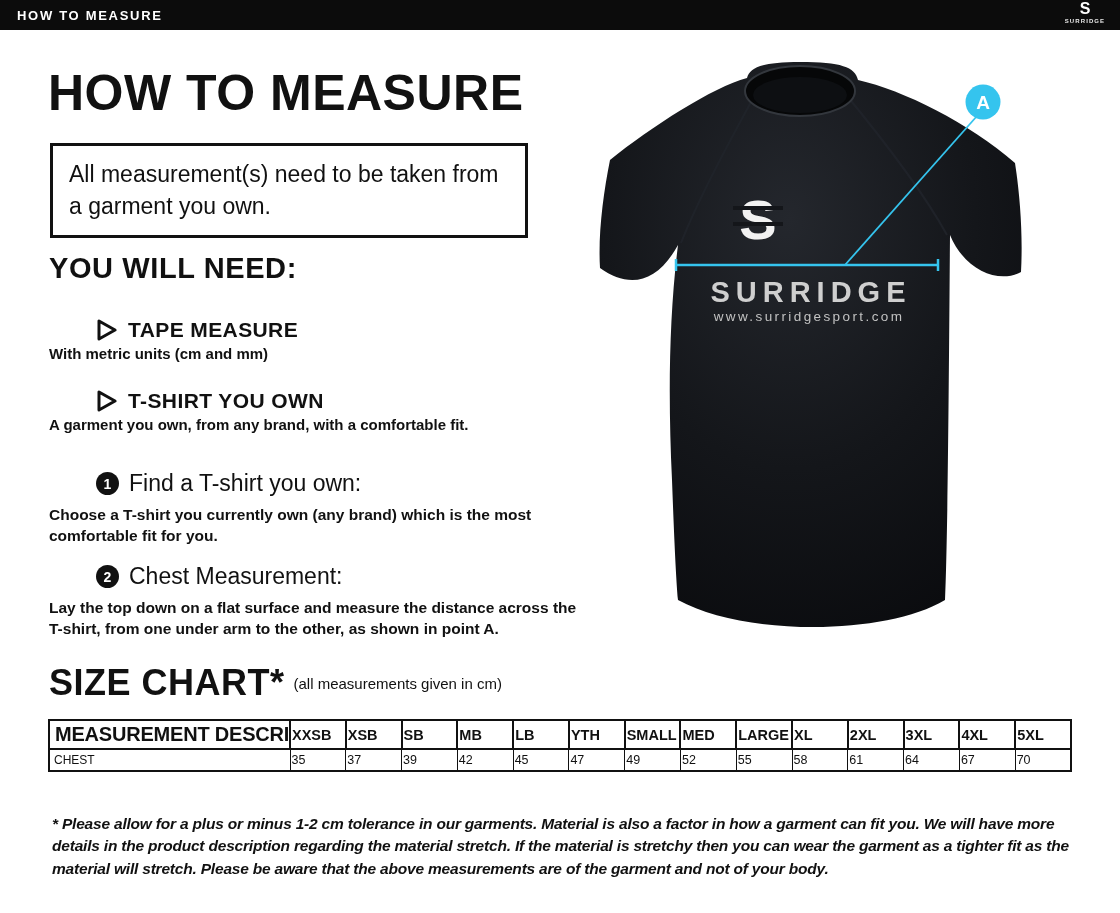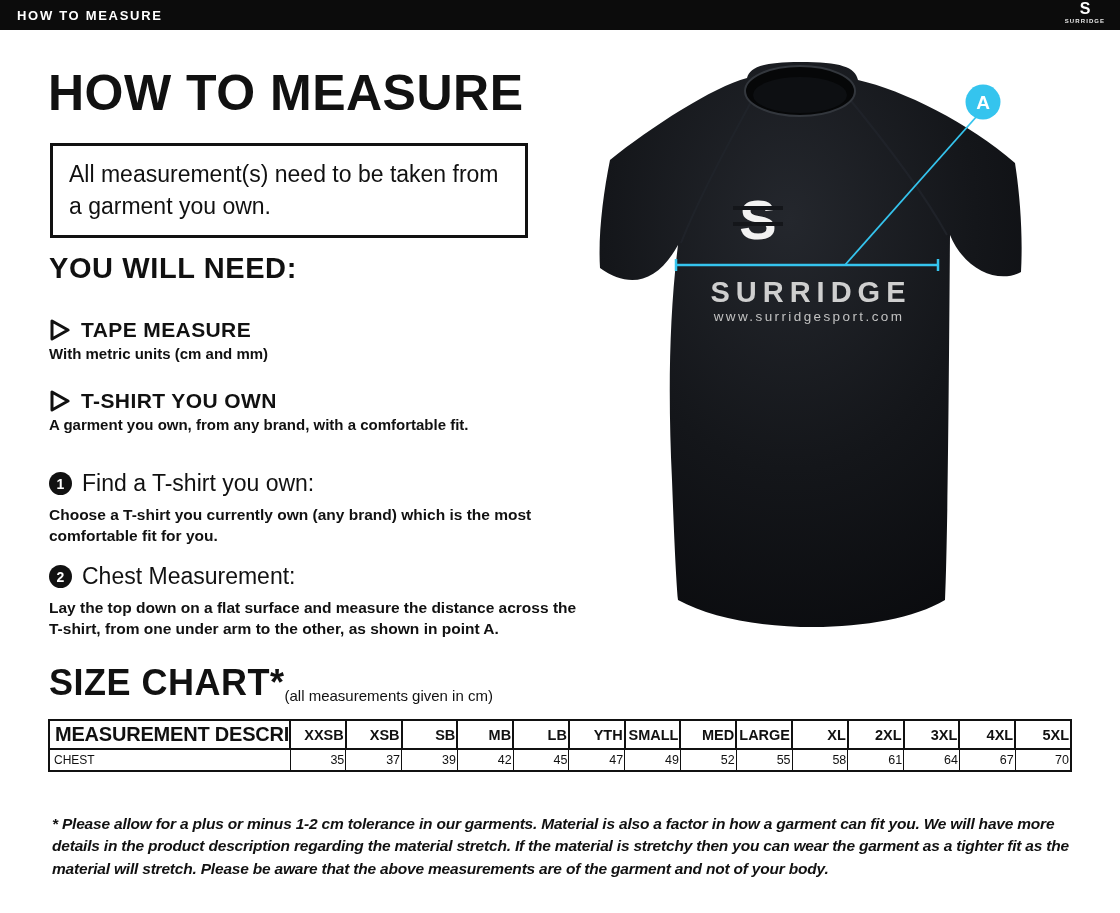--- a/index.html
+++ b/index.html
@@ -15,36 +15,36 @@
   .topbar-logo .logo-s{display:block;font-size:16px;font-weight:800;transform:scaleY(1.05);}
   .topbar-logo .logo-word{display:block;font-size:6px;font-weight:700;letter-spacing:1.1px;color:#e8e8e8;margin-top:1px;}
   
   .page-heading{position:absolute;left:48px;top:64px;margin:0;font-size:50px;font-weight:800;letter-spacing:0.5px;}
   .notice-box{position:absolute;left:50px;top:143px;width:440px;border:3px solid #111;padding:13px 16px;}
   .notice-box p{margin:0;font-size:23px;font-weight:400;line-height:1.38;}
   .need-heading{position:absolute;left:49px;top:252px;margin:0;font-size:29px;font-weight:800;letter-spacing:0.6px;}
   .need-item{position:absolute;left:49px;}
   .need-item.first{top:318px;}
   .need-item.second{top:389px;}
-  .title-row{display:flex;align-items:center;gap:10px;}
+  .title-row{display:flex;align-items:center;gap:10px;margin-left:47px;}
   .need-title{font-size:21px;font-weight:800;letter-spacing:0.4px;}
   .need-desc{font-size:15px;font-weight:700;margin-top:3px;}
   .tri-icon{width:22px;height:22px;flex:0 0 auto;}
   .step{position:absolute;left:49px;}
   .step.first{top:470px;}
   .step.second{top:563px;}
   .step-badge{width:23px;height:23px;border-radius:50%;background:#111;color:#fff;font-size:14px;font-weight:700;display:flex;align-items:center;justify-content:center;flex:0 0 auto;}
   .step-title{font-size:23px;font-weight:400;}
   .step-desc{font-size:15.5px;font-weight:700;margin-top:7px;width:528px;line-height:1.36;}
-  .size-chart-heading{position:absolute;left:49px;top:662px;display:flex;align-items:flex-end;}
+  .size-chart-heading{position:absolute;left:49px;top:662px;display:flex;align-items:center;gap:9px;}
   .sc-title{font-size:36px;font-weight:800;letter-spacing:0.5px;}
   .sc-sub{font-size:15px;font-weight:400;}
   
   .size-table{position:absolute;left:48px;top:719px;width:1024px;border-collapse:collapse;table-layout:fixed;border:2px solid #111;}
-  .size-table th,.size-table td{border:1px solid #111;text-align:right;padding:0 1px;white-space:nowrap;overflow:hidden;}
+  .size-table th,.size-table td{border:1px solid #111;text-align:left;padding:0 1px;white-space:nowrap;overflow:hidden;}
   .size-table thead th{border-width:2px;font-size:14.5px;font-weight:700;height:27px;}
   .size-table thead th.desc-col{font-size:20px;text-align:left;padding-left:5px;letter-spacing:-0.2px;}
   .size-table tbody tr{height:22px;}
   .size-table tbody td.desc-col{text-align:left;padding-left:4px;}
   .size-table tr.row1 td{font-size:12px;}
   .size-table tr.row1 td.desc-col{font-weight:700;font-size:11.5px;letter-spacing:-0.3px;}
   .size-table tr.row2 td{font-size:12.5px;}
   .size-table tr.row2 td.desc-col{font-size:12px;}
   .desc-col{width:233px;}
   

